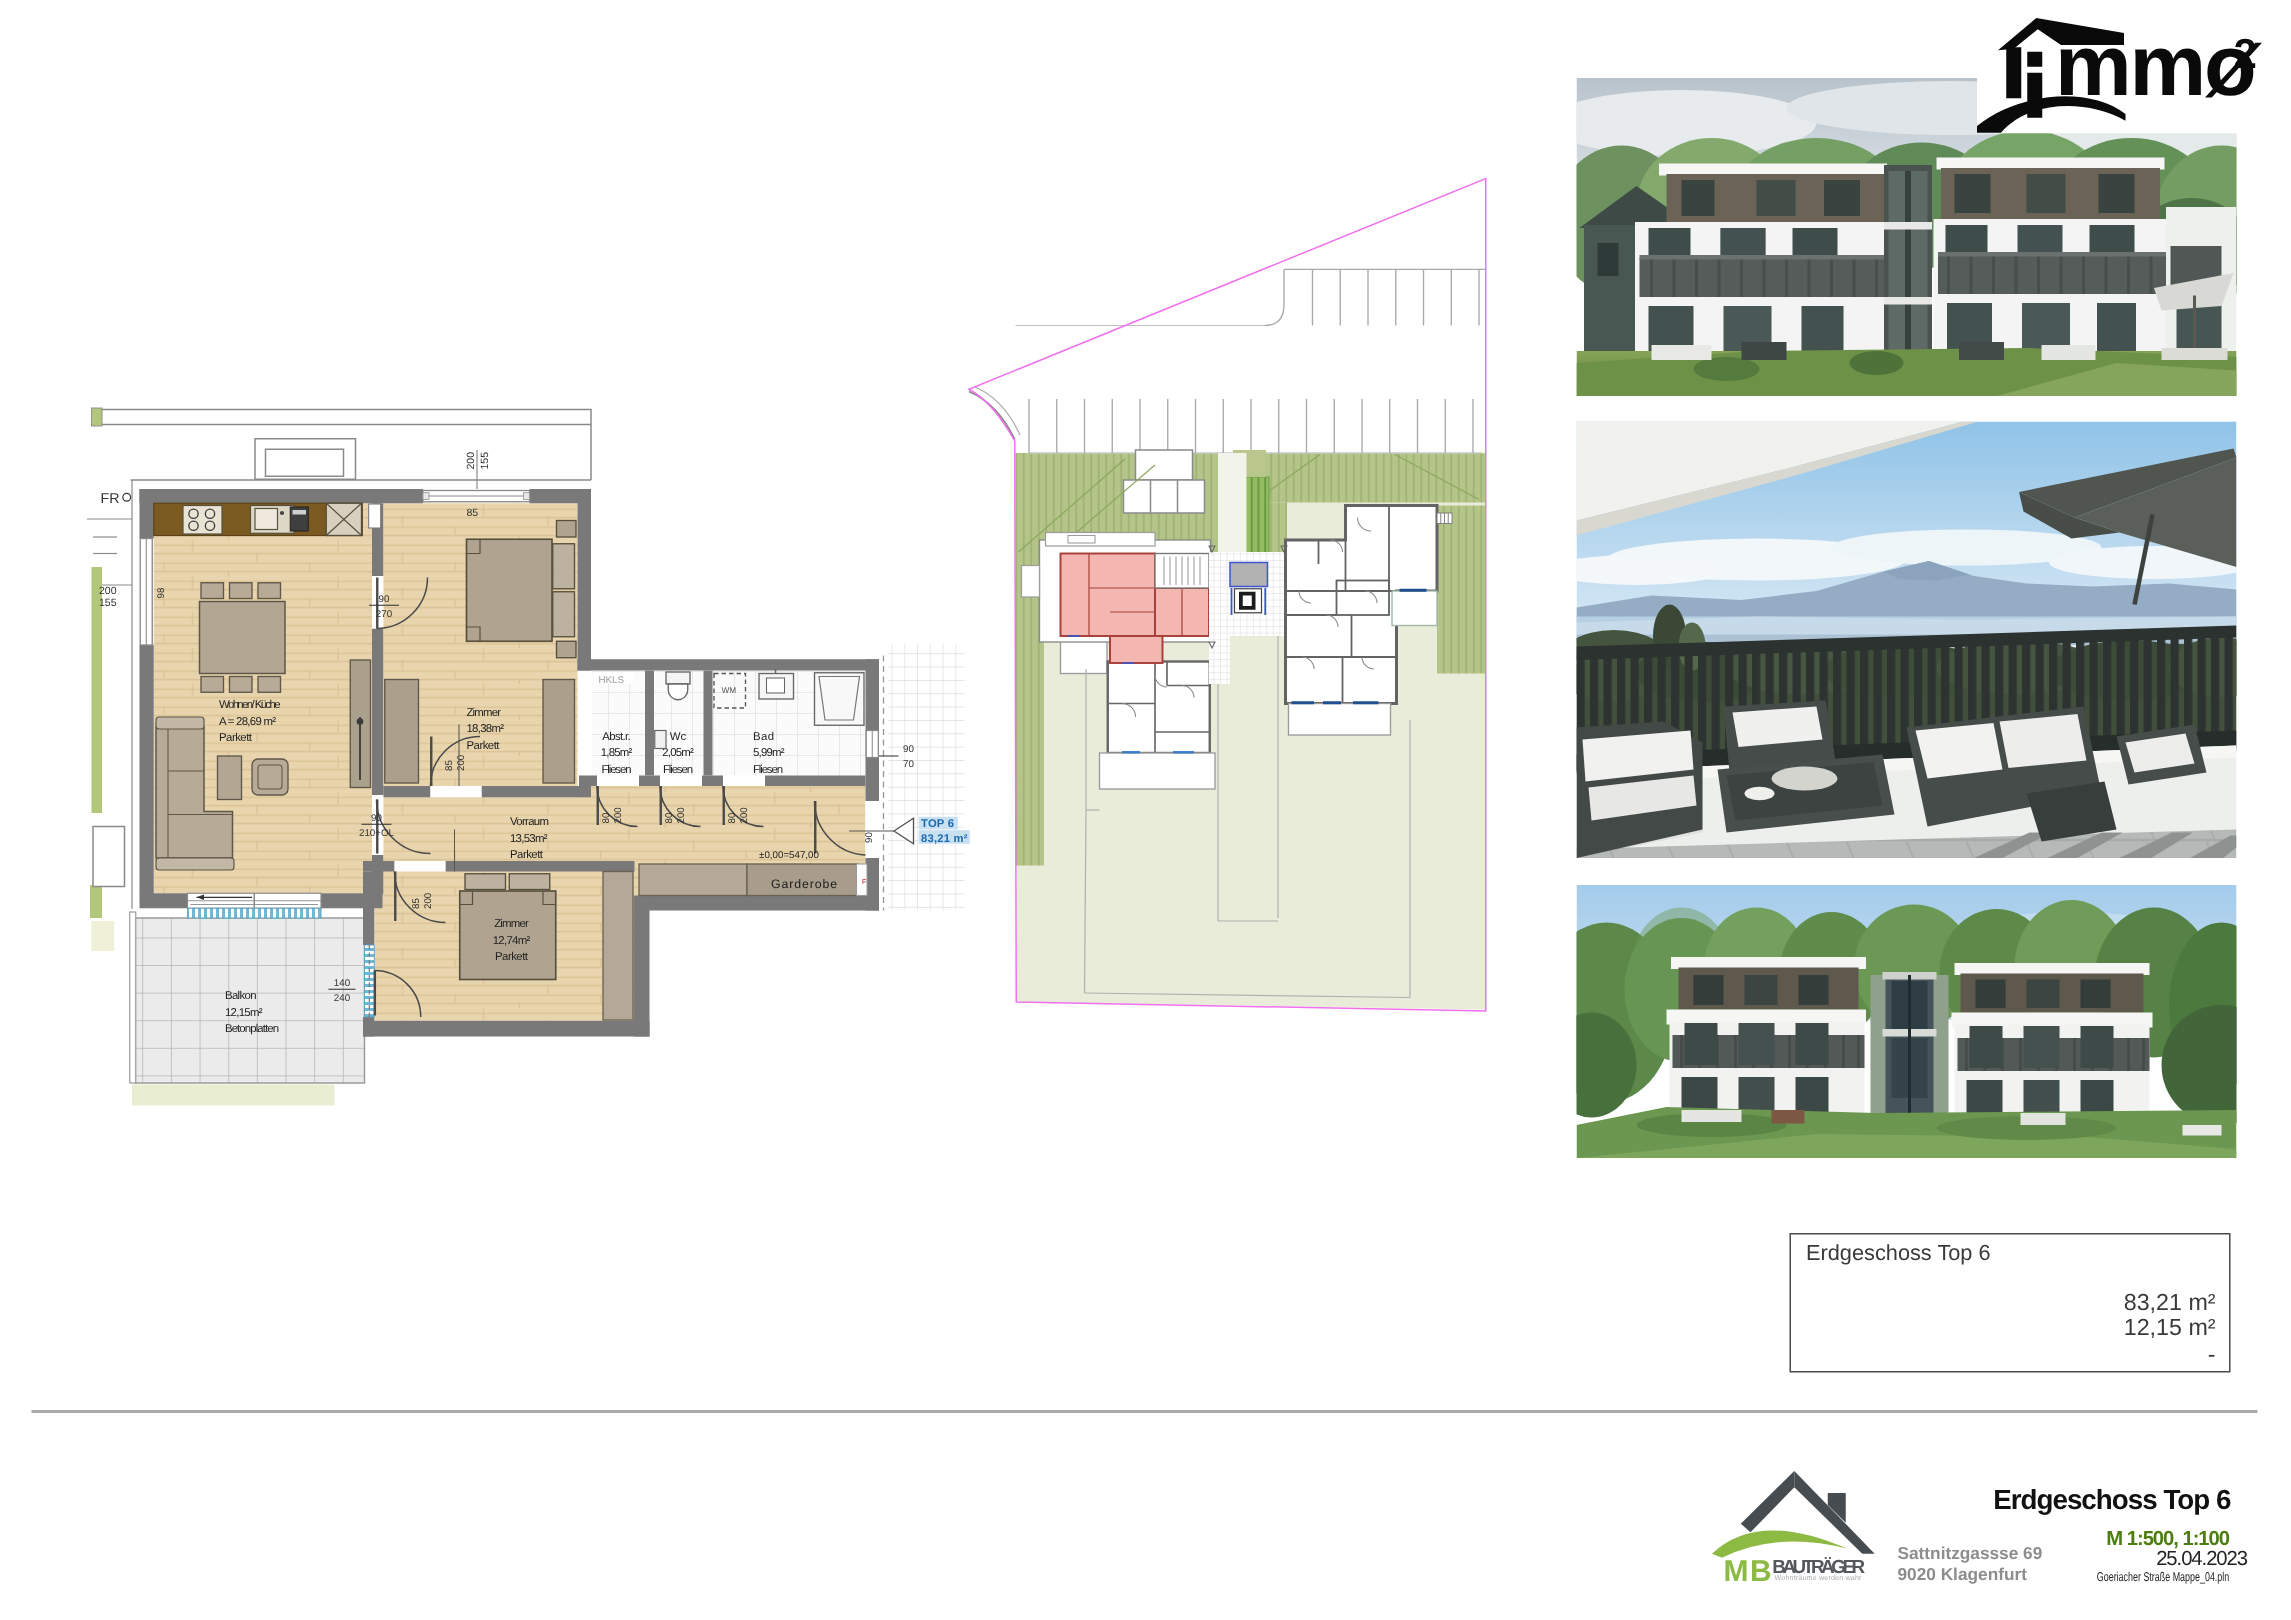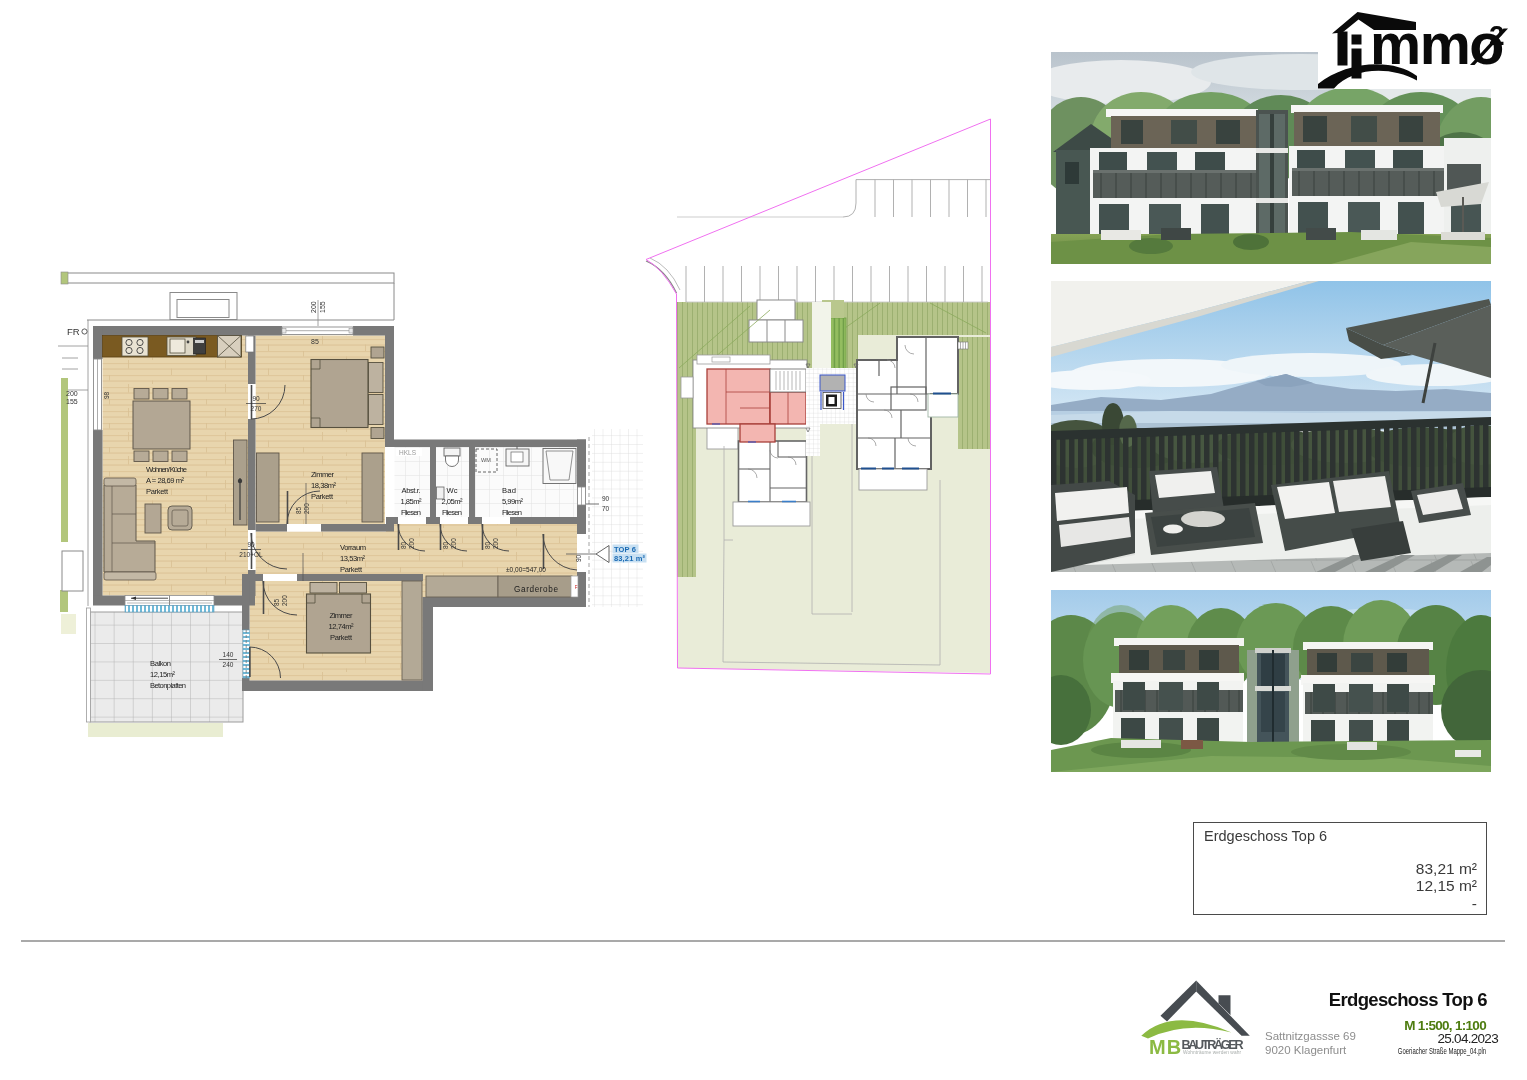--- a/index.html
+++ b/index.html
@@ -993,21 +993,21 @@
 
   <polygon points="1218.5,995.3 1230.5,995.3 1230.5,1015.2 1218.5,1003.3" fill="#474c51"></polygon>
 
   <path d="M 1141.3,1035.8 Q 1172,1006.5 1231.5,1032.5 Q 1185,1020.5 1148,1038.5 Z" fill="#8cba43"></path>
 
   <text x="1149" y="1053.8" font-size="20" font-weight="bold" letter-spacing="1" fill="#8cba43">MB</text>
   <text x="1181.5" y="1048.6" font-size="12.6" font-weight="bold" fill="#54585c" textLength="62">BAUTRÄGER</text>
   <text x="1183" y="1053.6" font-size="4.8" fill="#a8adab" textLength="58">Wohnträume werden wahr</text>
 </svg>
 
-<div class="abs" style="left:1265px;top:1030px;font-size:11.5px;font-weight:normal;color:#8d8d8d;line-height:13.5px;">Sattnitzgassse 69<br>9020 Klagenfurt</div>
+<div class="abs" style="left:1265px;top:1030px;font-size:11.5px;font-weight:bold;color:#8d8d8d;line-height:13.5px;">Sattnitzgassse 69<br>9020 Klagenfurt</div>
 
 <div class="abs" style="right:40px;top:989px;font-size:18.5px;font-weight:bold;letter-spacing:-0.65px;color:#111;">Erdgeschoss Top 6</div>
 
 <div class="abs" style="right:41px;top:1018px;font-size:13.5px;font-weight:bold;letter-spacing:-0.7px;color:#4d7c0f;">M 1:500, 1:100</div>
 
 <div class="abs" style="right:29px;top:1031px;font-size:13.5px;letter-spacing:-0.7px;color:#222;">25.04.2023</div>
 
 <div class="abs" style="right:41px;top:1046px;font-size:8.5px;color:#222;transform:scaleX(0.7);transform-origin:100% 50%;">Goeriacher Straße Mappe_04.pln</div>
 
 </div>

